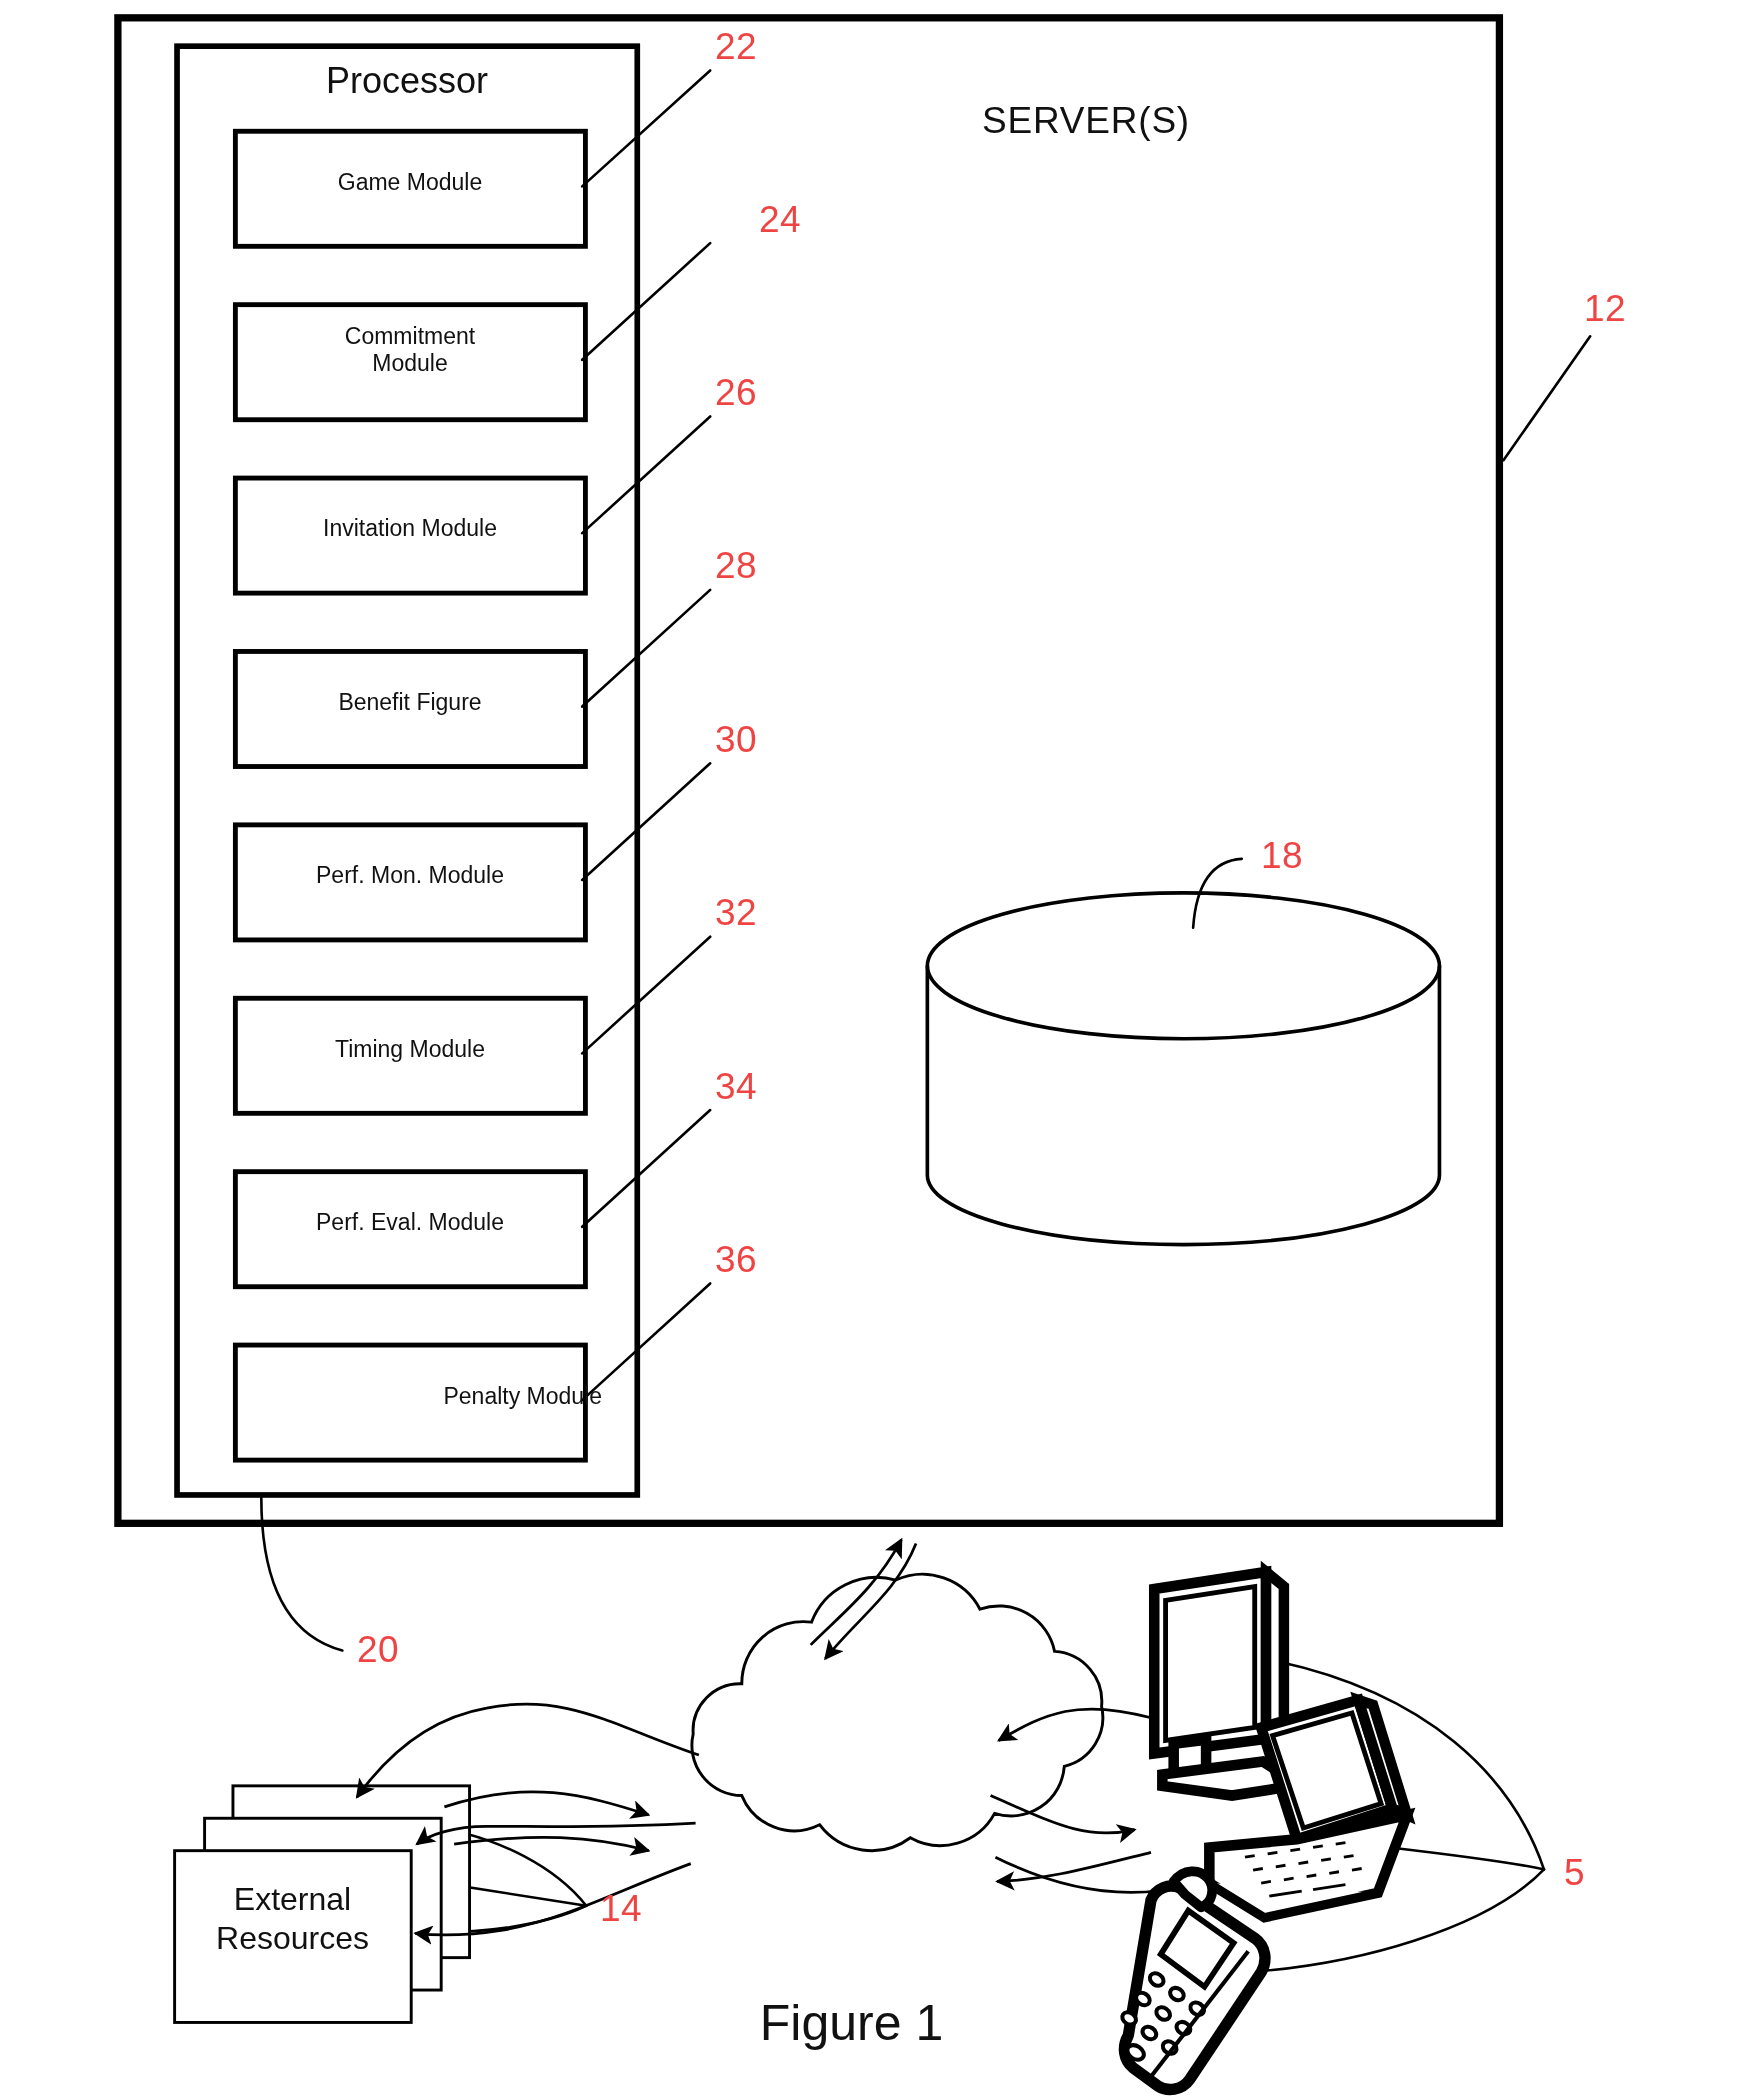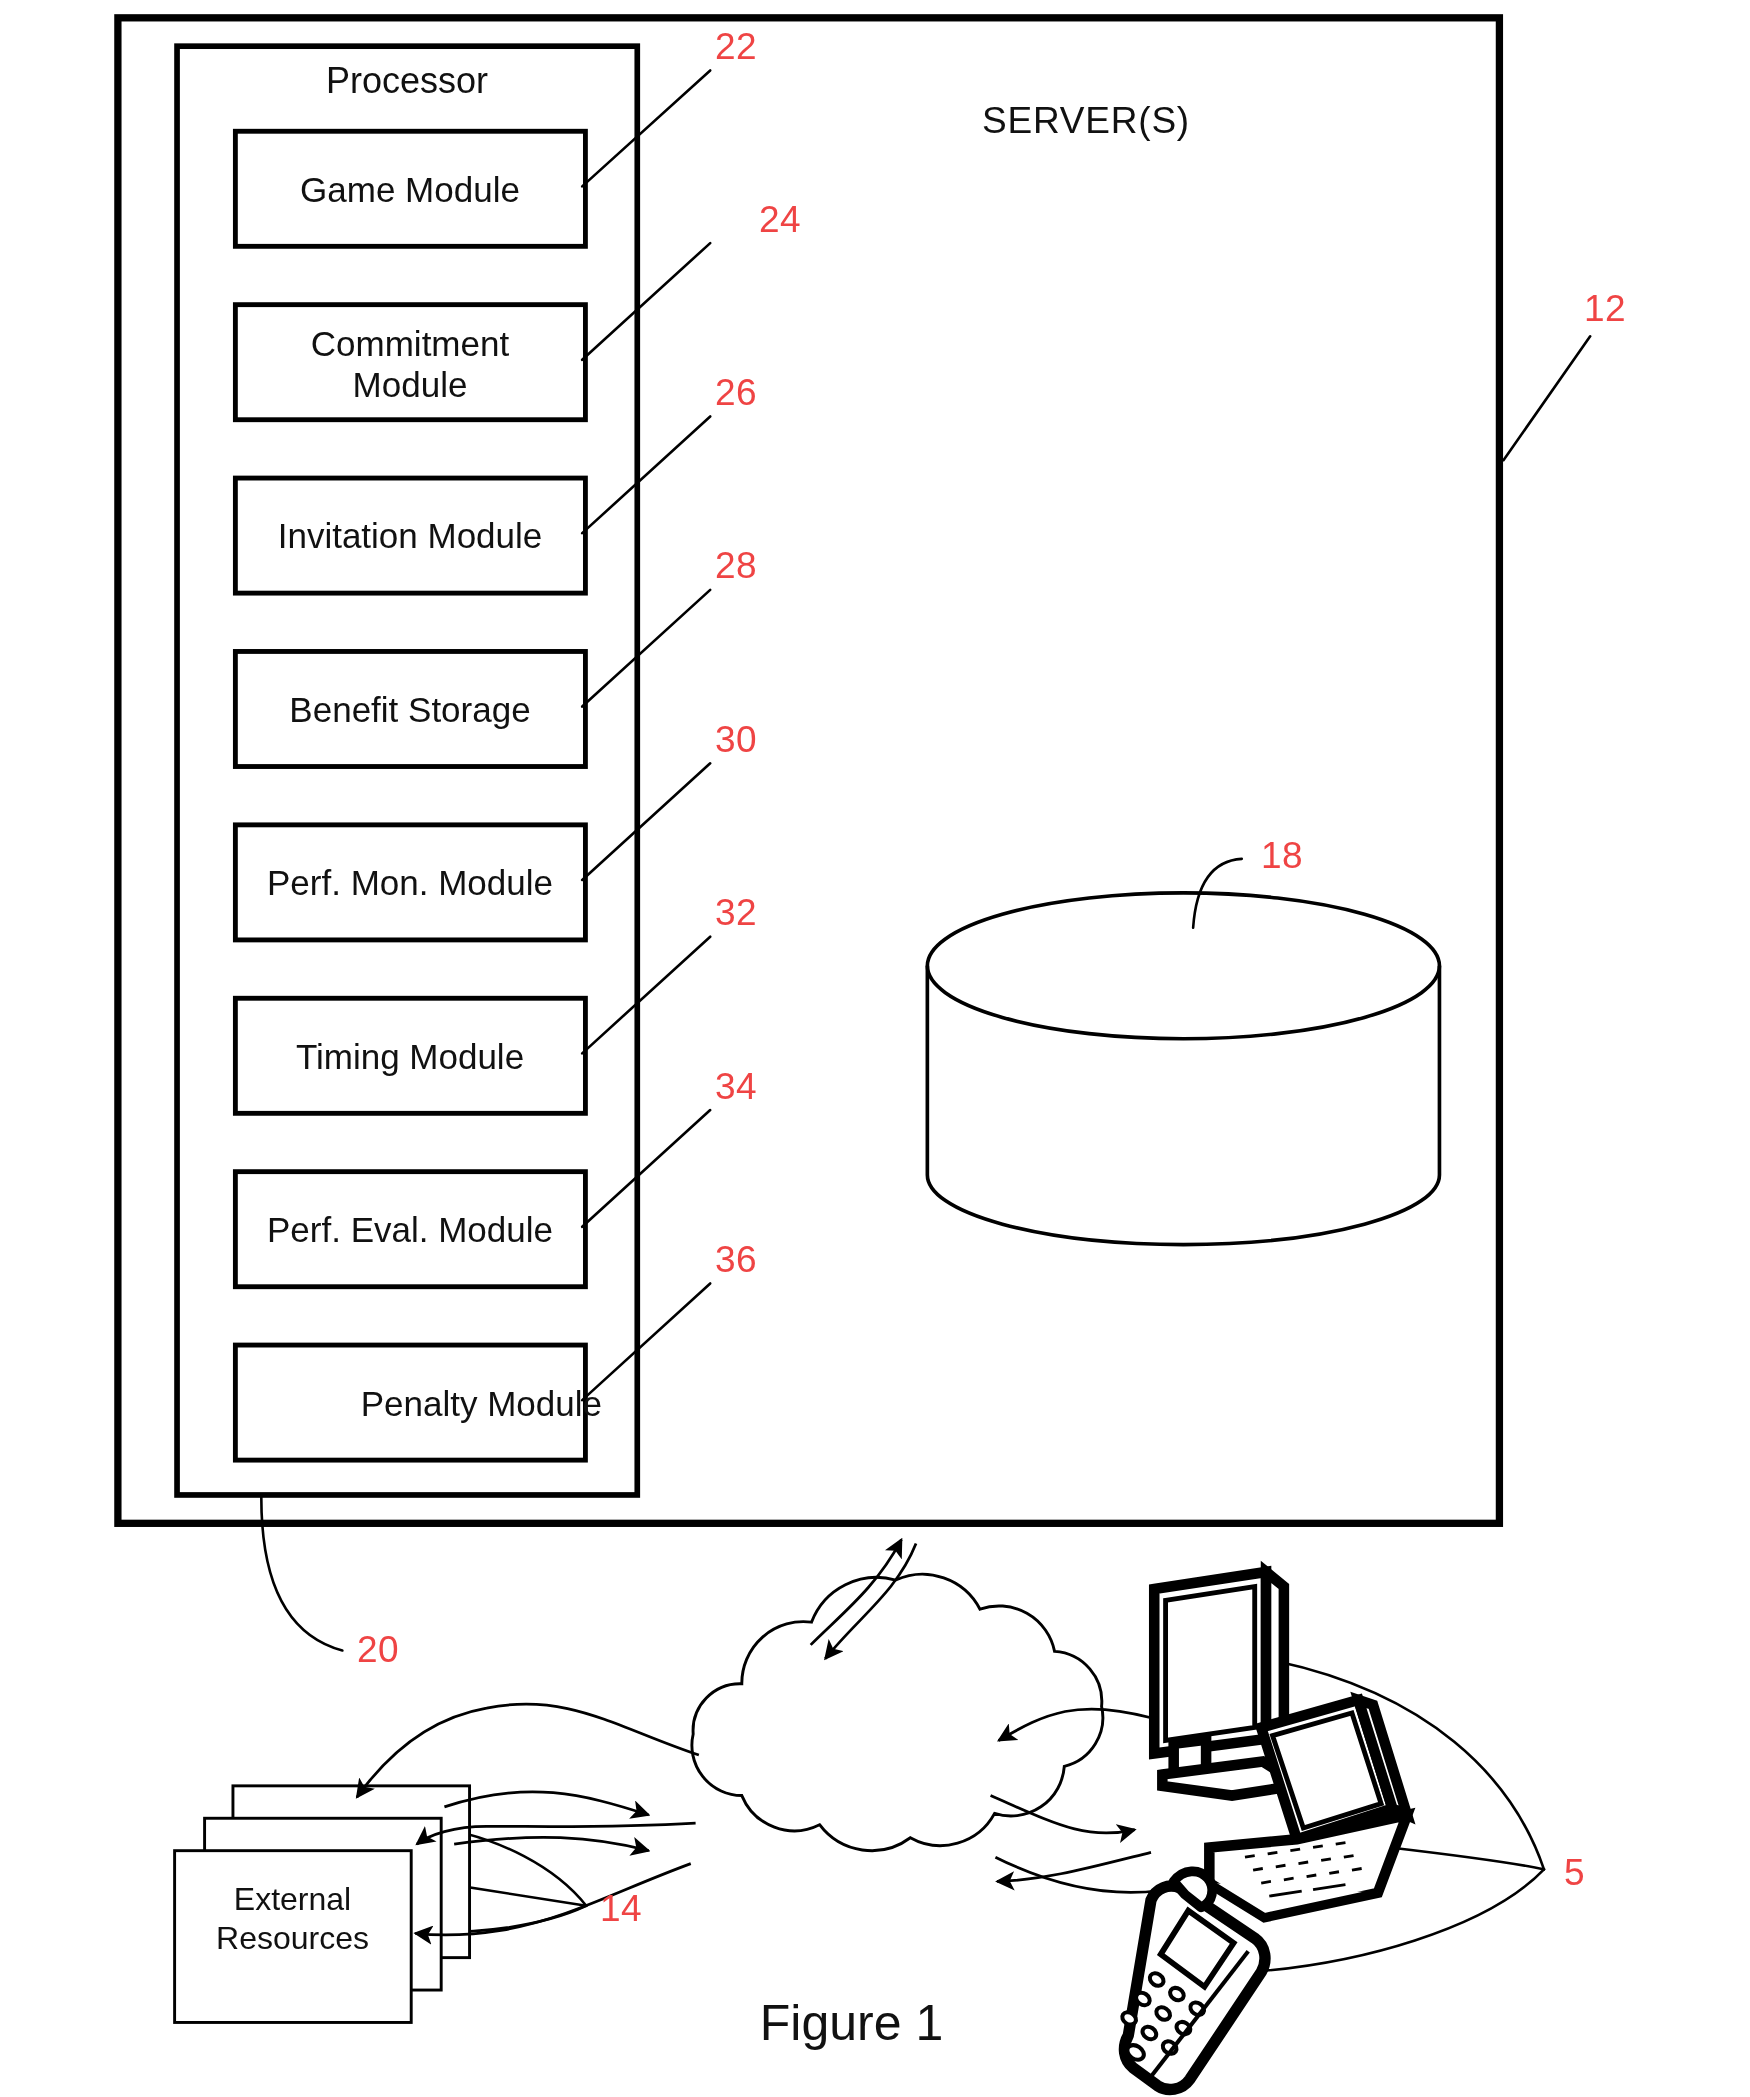--- a/index.html
+++ b/index.html
@@ -37,21 +37,21 @@
     white-space: pre;
     font-weight: 400;
   }
   .ref-num {
     position: absolute;
     font-size: 37px;
     letter-spacing: 0.4px;
     color: #ef4444;
   }
   .module-label {
-    font-size: 35px;
+    font-size: 23px;
   }
   .proc-label {
     font-size: 36px;
   }
   .server-label {
     font-size: 37px;
     letter-spacing: 0.8px;
   }
   .storage-label {
     font-size: 33px;
@@ -245,21 +245,21 @@
   </svg>
 
   <div class="txt server-label" style="left:932px; top:99px; width:308px;">SERVER(S)</div>
 
   <div class="txt proc-label" style="left:177px; top:60px; width:460px;">Processor</div>
 
   <div class="txt module-label" style="left:235px; top:169px; width:350px;">Game Module</div>
   <div class="txt module-label" style="left:235px; top:323px; width:350px;">Commitment
 Module</div>
   <div class="txt module-label" style="left:235px; top:515px; width:350px;">Invitation Module</div>
-  <div class="txt module-label" style="left:235px; top:689px; width:350px;">Benefit Storage</div>
+  <div class="txt module-label" style="left:235px; top:689px; width:350px;">Benefit Figure</div>
   <div class="txt module-label" style="left:231px; top:862px; width:358px;">Perf. Mon. Module</div>
   <div class="txt module-label" style="left:235px; top:1036px; width:350px;">Timing Module</div>
   <div class="txt module-label" style="left:231px; top:1209px; width:358px;">Perf. Eval. Module</div>
   <div class="txt module-label" style="left:252px; top:1383px; width:350px;text-align:right;">Penalty Module</div>
 
   <div class="ref-num" style="left:715px; top:26px;">22</div>
   <div class="ref-num" style="left:715px; top:199px;margin-left:44px;">24</div>
   <div class="ref-num" style="left:715px; top:372px;">26</div>
   <div class="ref-num" style="left:715px; top:545px;">28</div>
   <div class="ref-num" style="left:715px; top:719px;">30</div>

